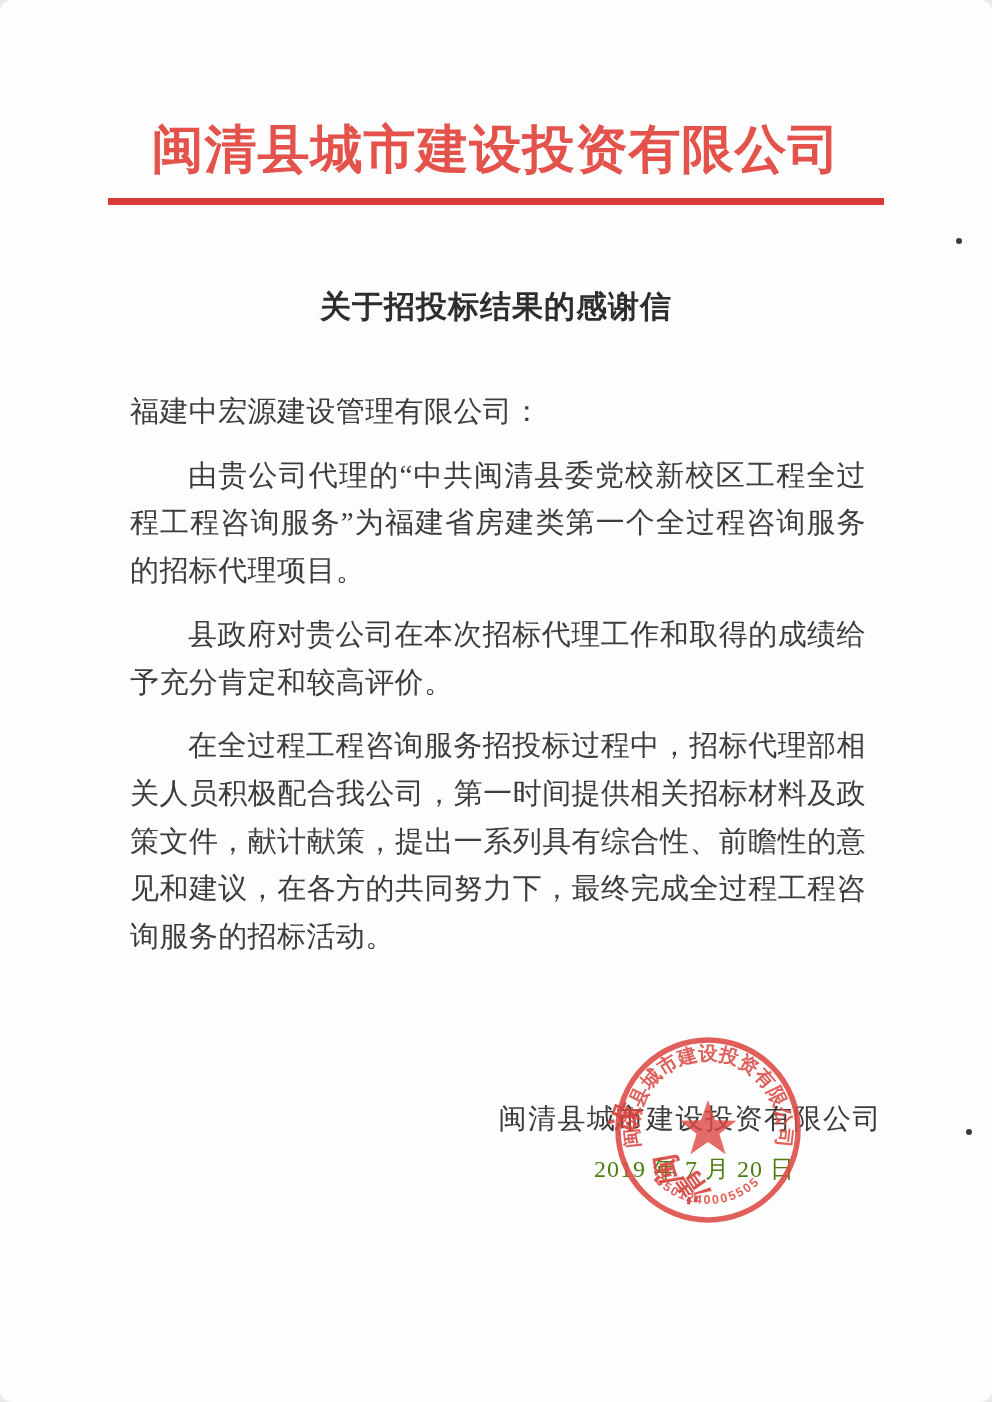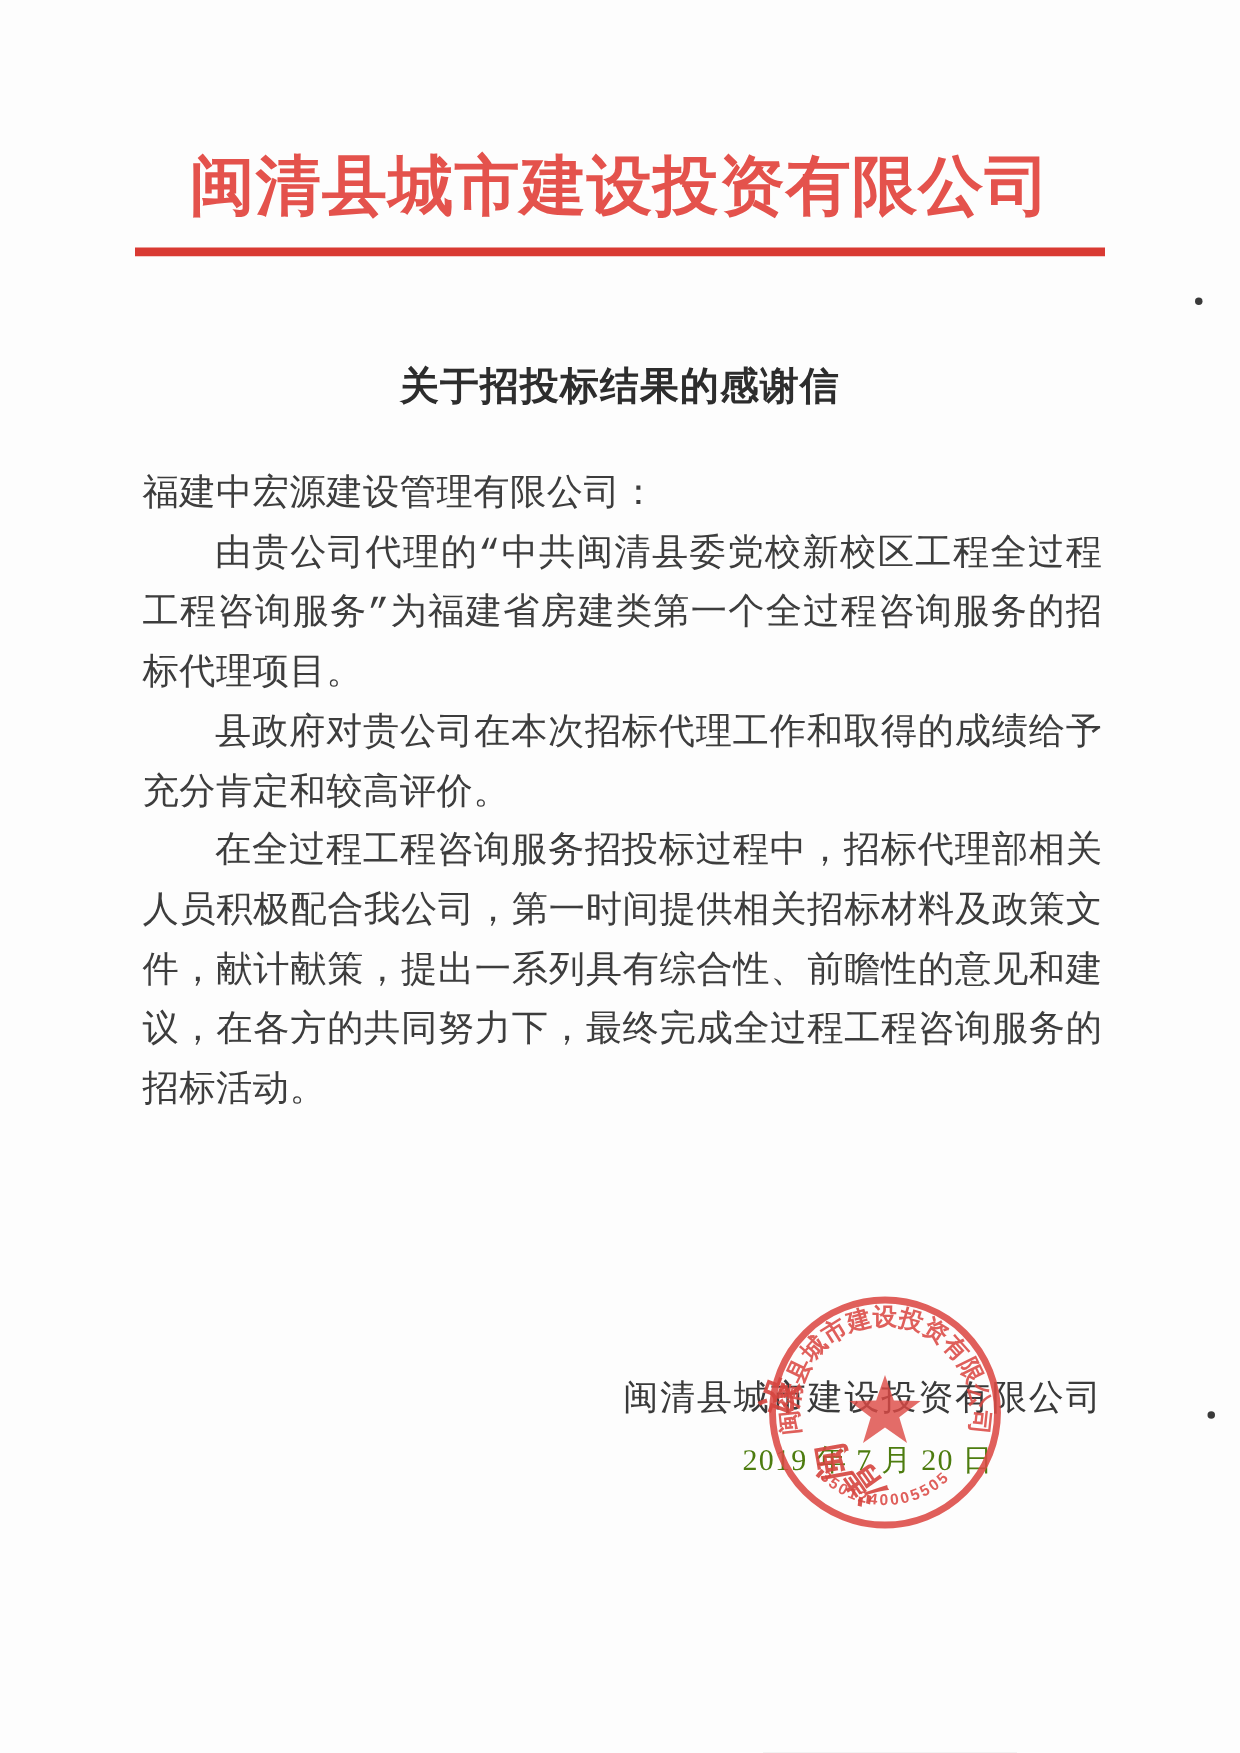--- a/index.html
+++ b/index.html
@@ -4,20 +4,21 @@
 <style>
   html, body { margin: 0; padding: 0; background: #e9e9e9; }
   .page {
     position: relative;
     width: 992px;
     height: 1402px;
     margin: 0 auto;
     background: #fdfdfd;
     overflow: hidden;
     font-family: "Liberation Serif", serif;
+    border-radius: 12px;
   }
   
   .letterhead {
     position: absolute;
     top: 118px; left: 0;
     width: 100%;
     margin: 0;
     text-align: center;
     font-family: "Liberation Serif", serif;
     font-size: 52px;
@@ -32,42 +33,41 @@
     width: 776px; height: 7px;
     background: #d93a33;
   }
   
   .doc-title {
     position: absolute;
     top: 288px; left: 0;
     width: 100%;
     margin: 0;
     text-align: center;
-    font-family: Liberation Serif, serif;
+    font-family: Liberation Mono, monospace;
     font-size: 31px;
     font-weight: bold;
     letter-spacing: 1px;
     color: #2d2d2d;
     line-height: 42px;
   }
   
   .letter-body {
     position: absolute;
     top: 372px; left: 114px;
     width: 768px;
     color: #3d3d3d;
     font-size: 29px;
     line-height: 47.7px;
     letter-spacing: 0.4px;
   }
   .letter-body p {
-    margin: 0;
+    margin: 16px;
     text-align: justify;
     text-justify: inter-character;
-    font-family: Liberation Mono, monospace;
   }
   .letter-body p.salutation { text-indent: 0; }
   .letter-body p.para { text-indent: 2em; }
   
   .signature-company {
     position: absolute;
     top: 1100px; left: 114px;
     width: 768px;
     text-align: right;
     color: #3a3a3a;

